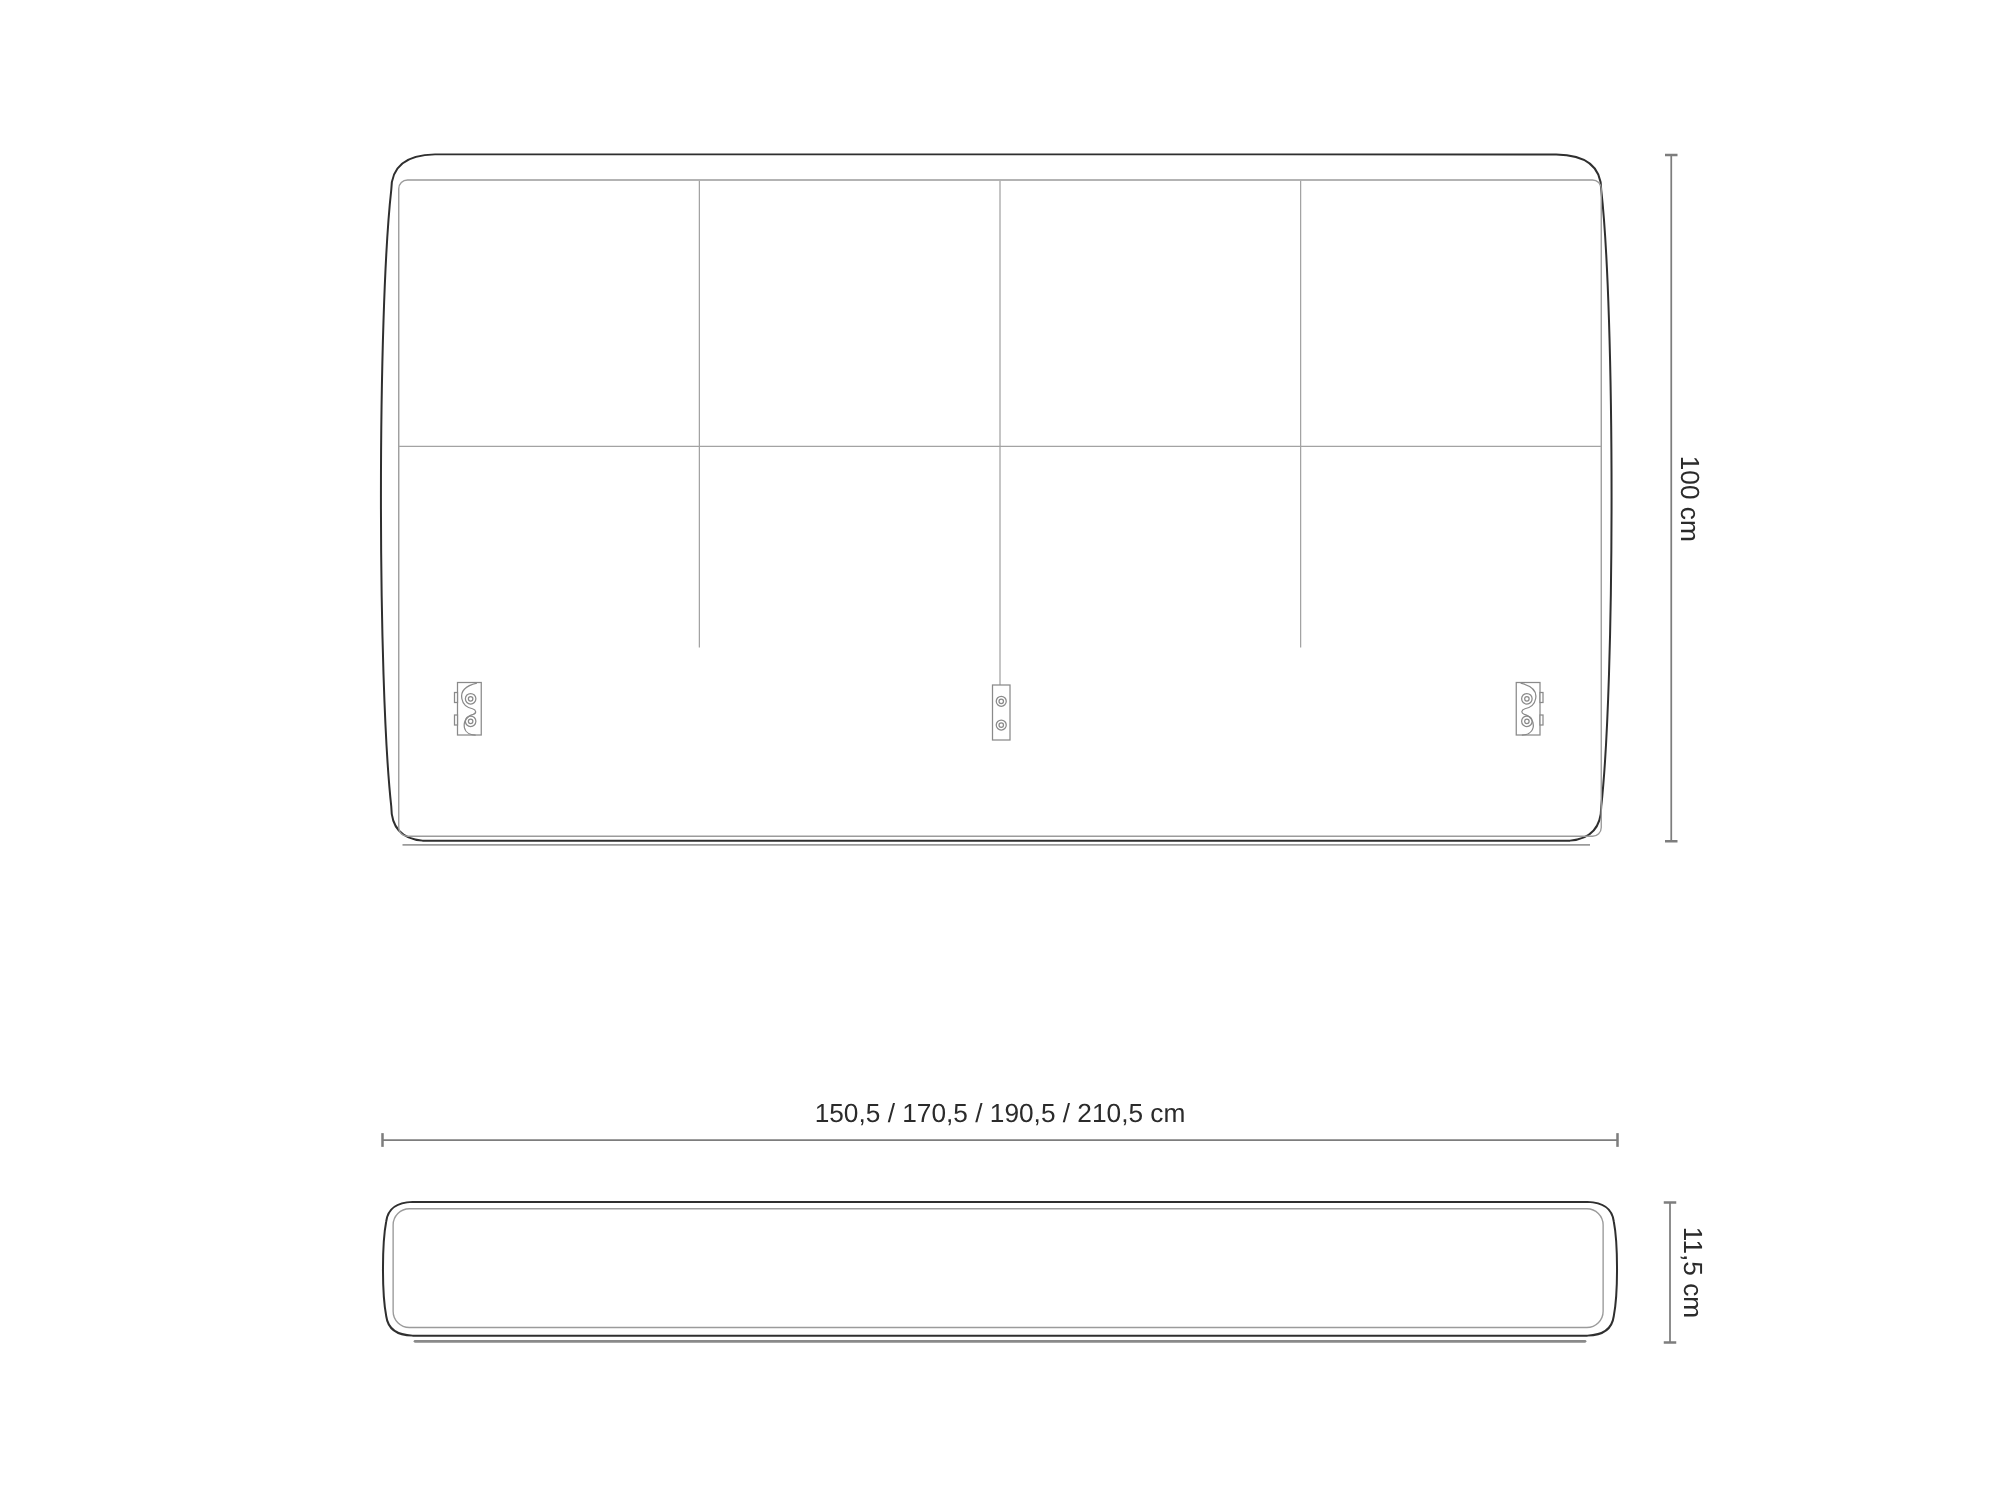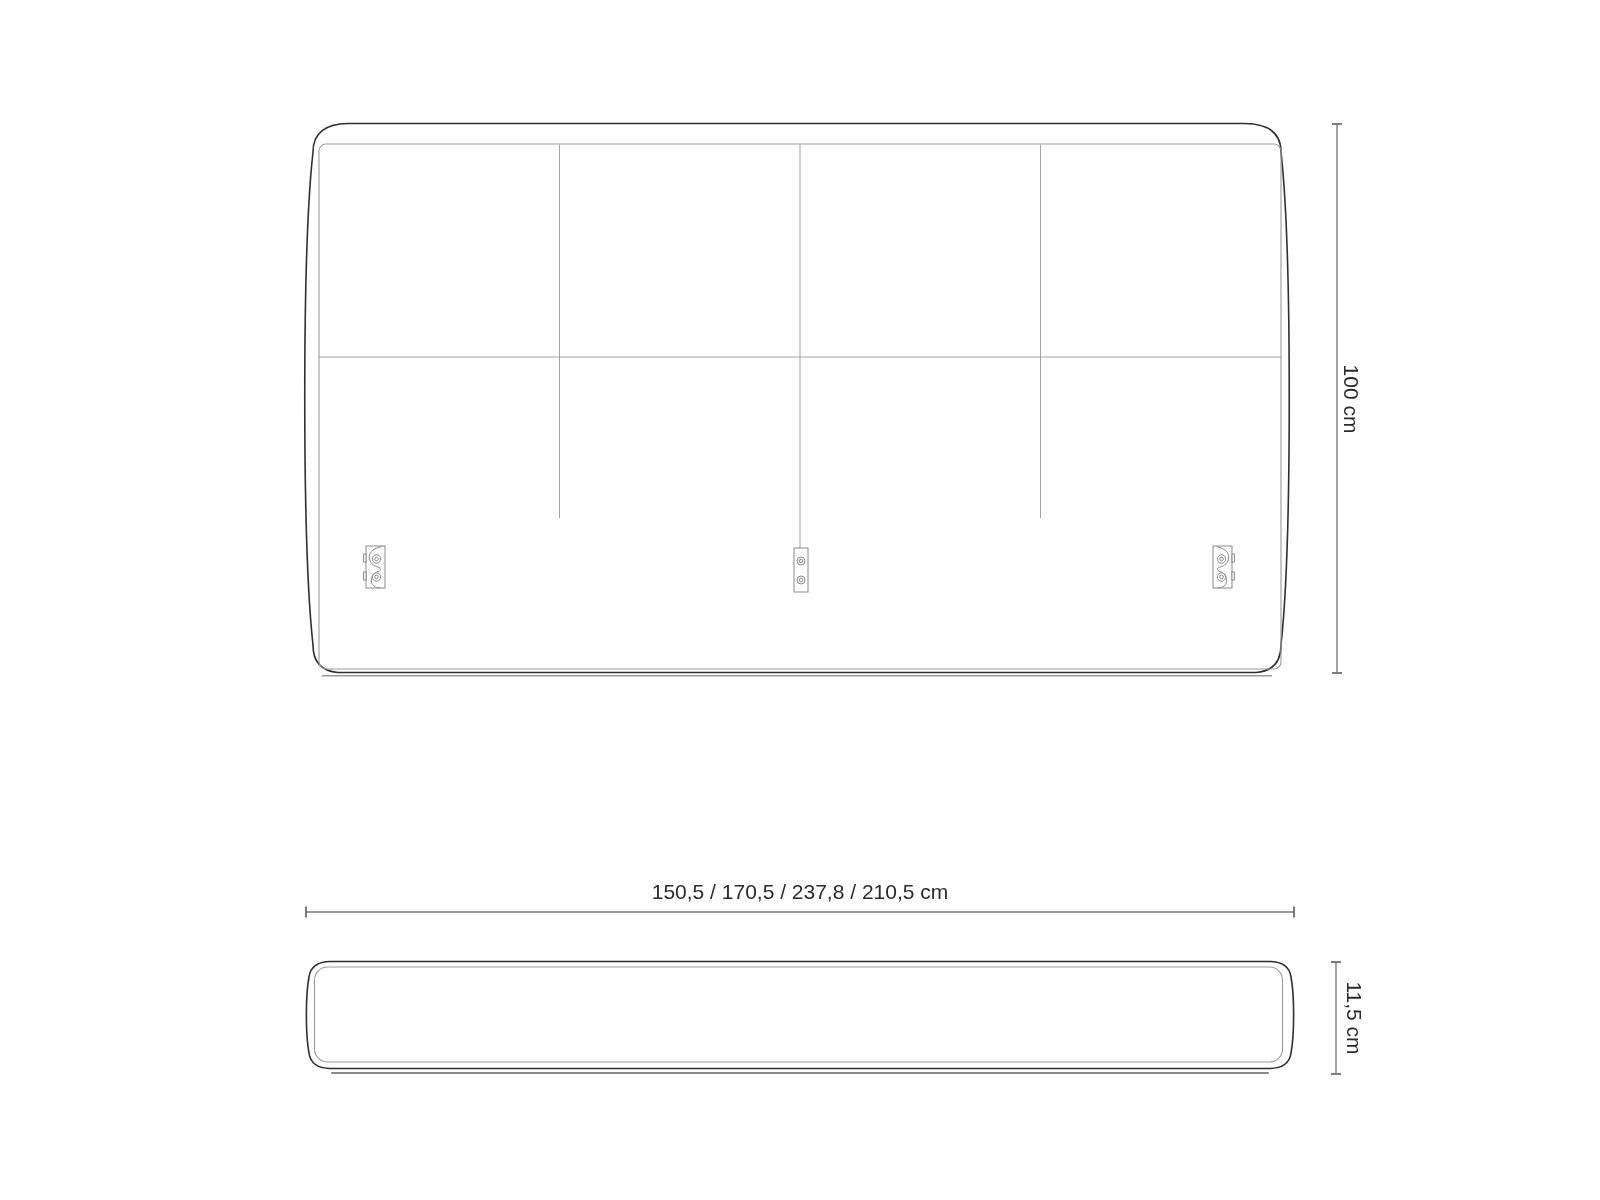--- a/index.html
+++ b/index.html
@@ -119,16 +119,16 @@
 
     <g>
       <line class="stroke-dim" x1="1336" y1="962" x2="1336" y2="1074"></line>
       <line class="stroke-dim-cap" x1="1331" y1="962" x2="1341" y2="962"></line>
       <line class="stroke-dim-cap" x1="1331" y1="1074" x2="1341" y2="1074"></line>
     </g>
   </svg>
 
   <div class="dim-label rot" style="left:1351px;top:399px;">100 cm</div>
 
-  <div class="dim-label" style="left:800px;top:891px;">150,5 / 170,5 / 237,8 / 210,5 cm</div>
+  <div class="dim-label" style="left:800px;top:891px;">150,5 / 170,5 / 190,5 / 210,5 cm</div>
 
   <div class="dim-label rot" style="left:1354px;top:1018px;">11,5 cm</div>
 </div>
 
 </body></html>

